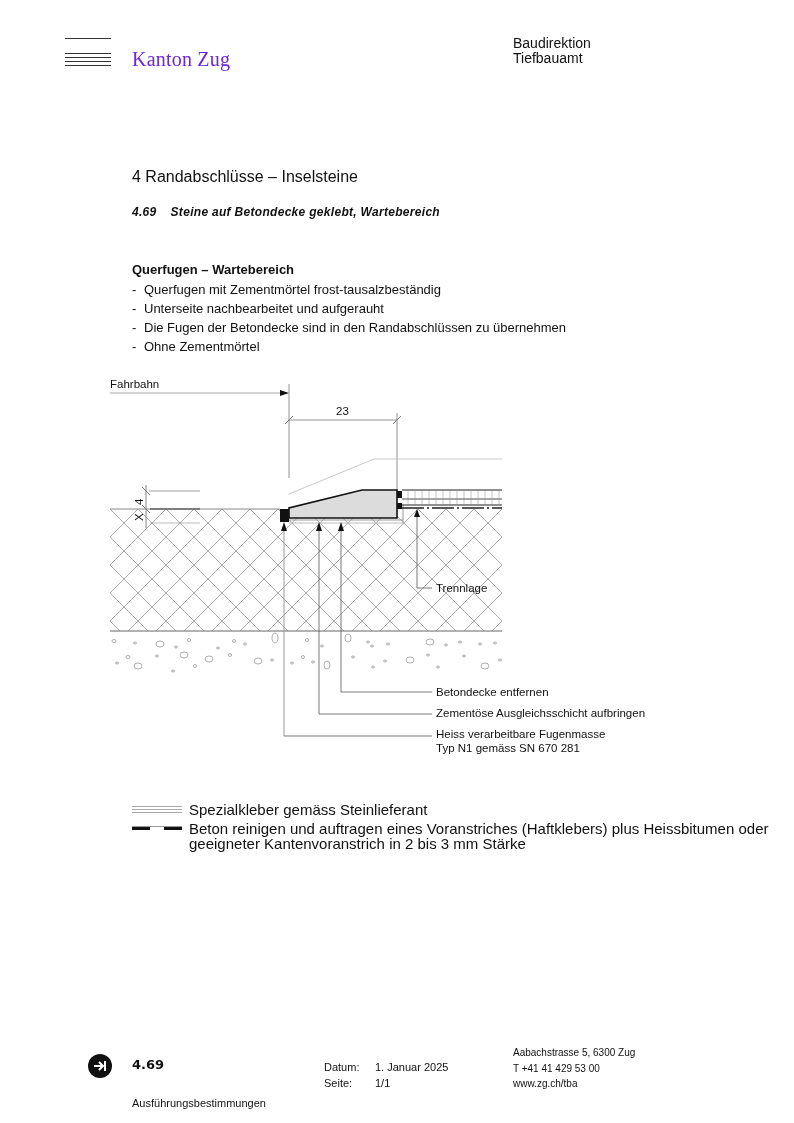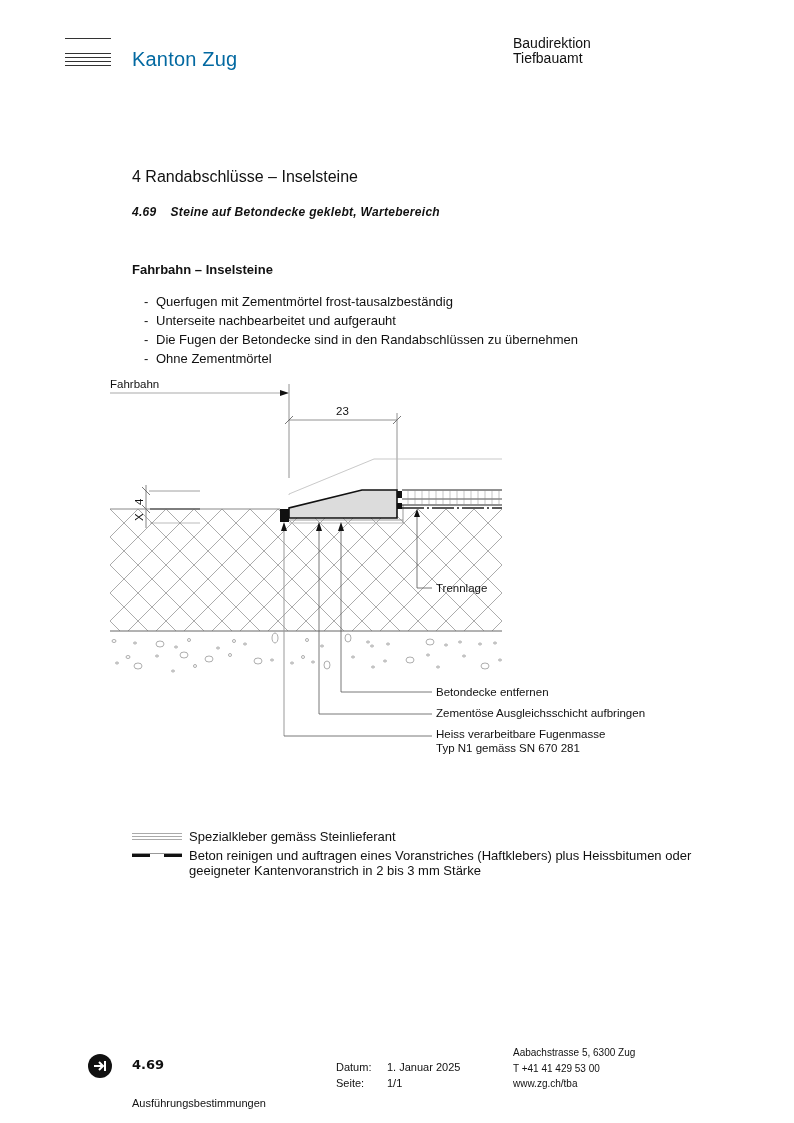--- a/index.html
+++ b/index.html
@@ -1,37 +1,37 @@
 <!DOCTYPE html>
 <html><head>
 <meta charset="utf-8">
 <style>
   html, body { margin: 0; padding: 0; background: #ffffff; }
   body { width: 794px; height: 1123px; position: relative; overflow: hidden;
          font-family: "Liberation Sans", sans-serif; color: #111; }
   .abs { position: absolute; }
   .logo-lines { left: 65px; top: 38px; width: 46px; }
   .logo-lines .l { height: 1px; background: #333; margin-bottom: 3px; }
-  .logo-text { left: 132px; top: 48px; font-family: Liberation Sans, sans-serif; font-size: 20px; color: #0369a1; letter-spacing: 0.2px; }
+  .logo-text { left: 132px; top: 48px; font-family: Liberation Serif, serif; font-size: 20px; color: #6d28d9; letter-spacing: 0.2px; }
   .dept { left: 513px; top: 36px; font-size: 14px; line-height: 15px; color: #111; }
   .crumb { left: 132px; top: 168px; font-size: 16px; }
   .title { left: 132px; top: 205px; font-size: 12px; font-weight: bold; letter-spacing: 0.3px; font-style: italic; }
   .title .num { margin-right: 14px; }
   .subhead { left: 132px; top: 262px; font-size: 13px; font-weight: bold; }
-  .bullets { left: 132px; top: 280px; font-size: 13px; line-height: 19px; margin: 12px; padding: 0; list-style: none; }
+  .bullets { left: 132px; top: 280px; font-size: 13px; line-height: 19px; margin: 0; padding: 0; list-style: none; }
   .bullets li::before { content: "-"; display: inline-block; width: 12px; }
   .drawing { left: 0; top: 370px; }
-  .legend { left: 132px; top: 829px; font-size: 13px; line-height: 15px; }
+  .legend { left: 132px; top: 802px; font-size: 15px; line-height: 15px; }
   .legend-row { display: flex; align-items: flex-start; margin-bottom: 4px; }
   .legend-sym { width: 50px; height: 14px; margin-right: 7px; flex-shrink: 0; position: relative; }
   .footer-icon { left: 88px; top: 1054px; width: 24px; height: 24px; border-radius: 50%; background: #111; color: #fff;
                  display: flex; align-items: center; justify-content: center; }
   .footer-num { left: 132px; top: 1057px; font-size: 13px; font-weight: bold; font-family: "DejaVu Sans", sans-serif; }
   .footer-doc { left: 132px; top: 1075px; font-size: 11px; margin-top: 22px; }
-  .footer-meta { left: 336px; top: 1060px; font-size: 11px; line-height: 15.5px; }
+  .footer-meta { left: 324px; top: 1060px; font-size: 11px; line-height: 15.5px; }
   .footer-meta .k { display: inline-block; width: 51px; }
   .footer-addr { left: 513px; top: 1045px; font-size: 10px; line-height: 15.5px; }
   .lbl { font-family: "Liberation Sans", sans-serif; font-size: 11.5px; fill: #111; }
 </style>
 </head>
 <body>
 
 <div class="abs logo-lines">
   <div class="l" style="margin-bottom:14px;"></div>
   <div class="l"></div>
@@ -43,21 +43,21 @@
 <div class="abs dept">
   <div>Baudirektion</div>
   <div>Tiefbauamt</div>
 </div>
 
 <div class="abs crumb">4 Randabschlüsse – Inselsteine</div>
 <div class="abs title">
   <span class="num">4.69</span><span>Steine auf Betondecke geklebt, Wartebereich</span>
 </div>
 
-<div class="abs subhead">Fahrbahn – Inselsteine</div>
+<div class="abs subhead">Querfugen – Wartebereich</div>
 <ul class="abs bullets">
   <li>Querfugen mit Zementmörtel frost-tausalzbeständig</li>
   <li>Unterseite nachbearbeitet und aufgerauht</li>
   <li>Die Fugen der Betondecke sind in den Randabschlüssen zu übernehmen</li>
   <li>Ohne Zementmörtel</li>
 </ul>
 
 <svg class="abs drawing" width="794" height="400" viewBox="0 370 794 400">
   <defs>
     <pattern id="cross" width="28" height="28" patternUnits="userSpaceOnUse" x="110" y="509">

